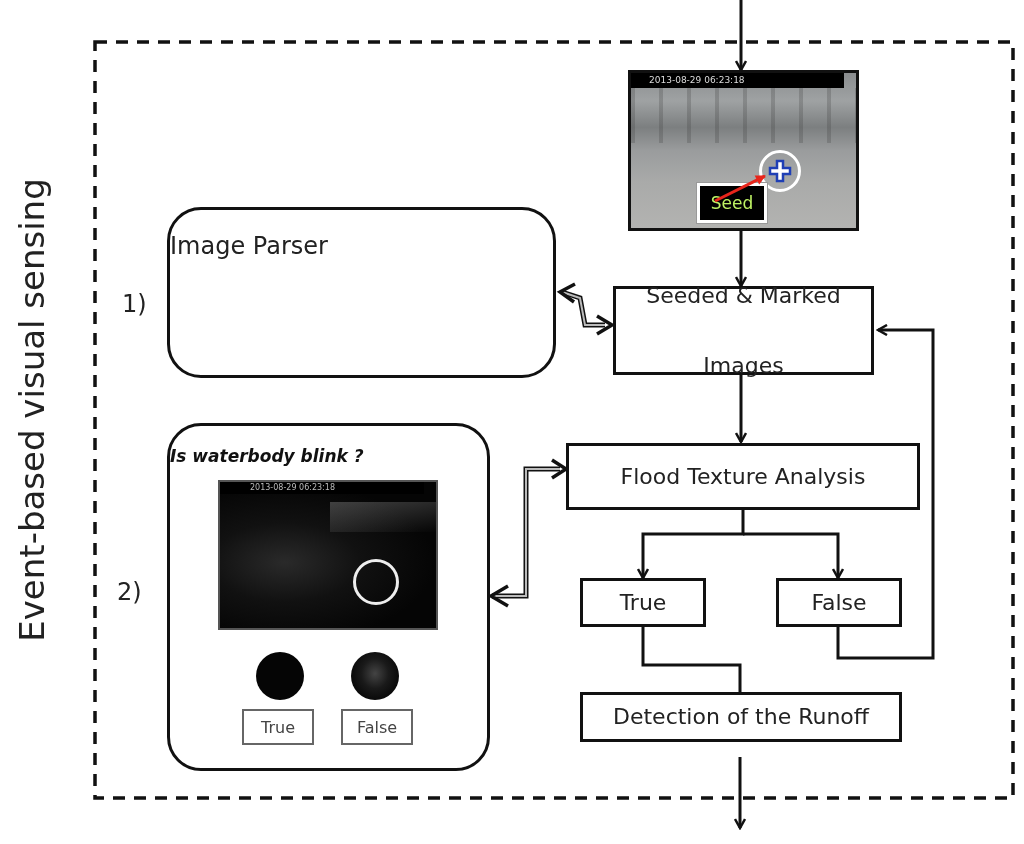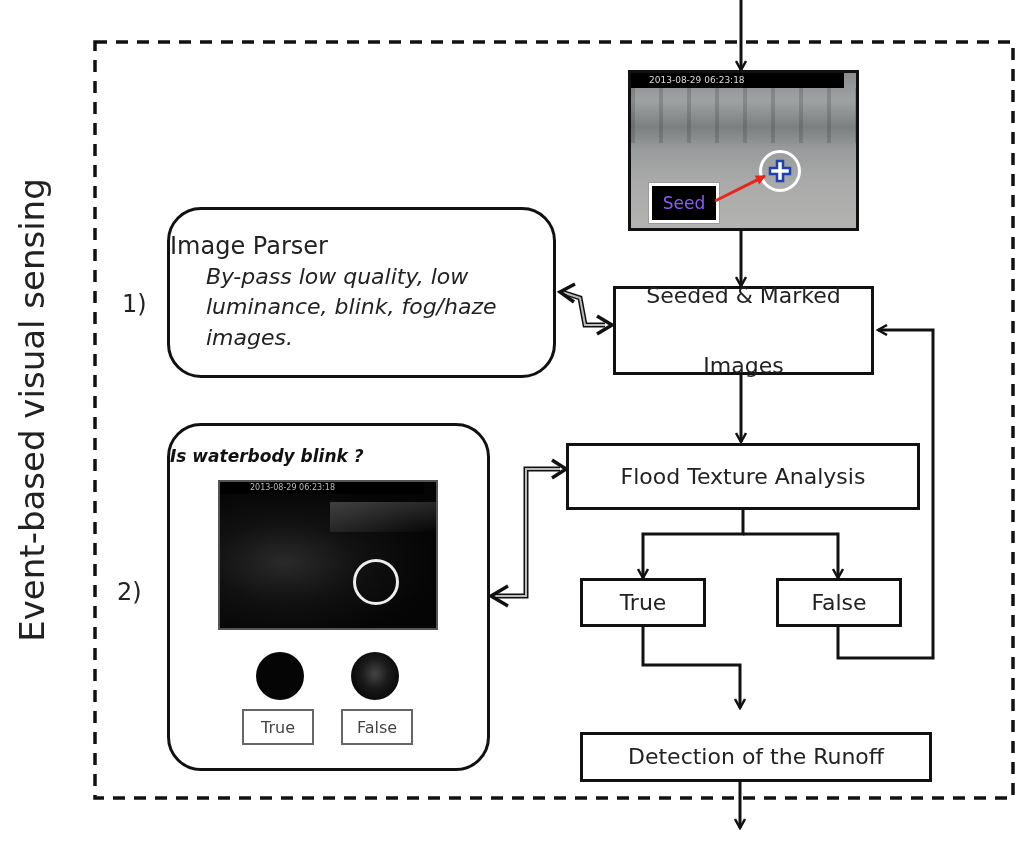--- a/index.html
+++ b/index.html
@@ -8,21 +8,21 @@
   svg.lines { position:absolute; left:0; top:0; width:1024px; height:844px; }
   .box { position:absolute; background:#fff; border:3px solid #111; box-sizing:border-box; display:flex; align-items:center; justify-content:center; text-align:center; font-size:22px; line-height:1.35; color:#222;gap:40px; }
   .rbox { position:absolute; background:#fff; border:3px solid #111; border-radius:34px; box-sizing:border-box; }
   .vlabel { position:absolute; left:2px; top:170px; width:60px; height:480px; }
   .vlabel span { position:absolute; left:50%; top:50%; transform:translate(-50%,-50%) rotate(-90deg); white-space:nowrap; font-size:34px; color:#222; }
   .step { position:absolute; font-size:24px; color:#222; }
   .cam { position:absolute; border:3px solid #111; box-sizing:border-box; overflow:hidden; }
   .cam-top { background:linear-gradient(180deg,#8a8d8f 0%,#9fa2a3 18%,#7c7f80 35%,#9a9c9d 50%,#a9aaa9 70%,#b3b3b1 100%); }
   .tsbar { position:absolute; left:0; top:0; right:12px; height:15px; background:#000; color:#ddd; font-size:9px; line-height:15px; padding-left:18px; white-space:nowrap; }
   .cam-dark { background:radial-gradient(ellipse at 30% 55%, #2a2a2a 0%, #111 35%, #050505 70%); }
-  .seed-tag { position:absolute; background:#000; color:#8b5cf6; font-size:17px; border:3px solid #fff; box-shadow:0 0 0 1px #999; display:flex; align-items:center; justify-content:center; }
+  .seed-tag { position:absolute; background:#000; color:#bef264; font-size:17px; border:3px solid #fff; box-shadow:0 0 0 1px #999; display:flex; align-items:center; justify-content:center;margin-left:48px; }
   .small-box { position:absolute; border:2px solid #666; background:#fff; box-sizing:border-box; display:flex; align-items:center; justify-content:center; font-size:16px; color:#444; }
   .circle { position:absolute; border-radius:50%; }
 </style>
 </head>
 <body>
 
 <svg class="lines" viewBox="0 0 1024 844">
   <defs>
     <marker id="ah" viewBox="0 0 12 12" refX="10" refY="6" markerWidth="12" markerHeight="12" orient="auto" markerUnits="userSpaceOnUse">
       <path d="M1,1 L10,6 L1,11" fill="none" stroke="#111" stroke-width="2.5"></path>
@@ -89,21 +89,20 @@
     </svg>
   </div>
   <div class="seed-tag" style="left:18px; top:110px; width:64px; height:34px;">Seed</div>
   <svg class="abs" style="left:0; top:0;" width="231" height="161">
     <line x1="84" y1="128" x2="134" y2="103" stroke="#e8251b" stroke-width="3" marker-end="url(#ahr)"></line>
   </svg>
 </div>
 
 <div class="rbox" style="left:167px; top:207px; width:389px; height:171px;">
   <div style="font-size:24px; margin-top:22px;">Image Parser</div>
-  <div style="font-size:22px; font-style:italic; line-height:1.38; padding:2px 36px 0;">By-pass low quality,  low luminance, blink, fog/haze images.</div>
 </div>
 
 <div class="box" style="left:613px; top:286px; width:261px; height:89px; flex-direction:column;">
   <div>Seeded &amp; Marked</div>
   <div>Images</div>
 </div>
 
 <div class="rbox" style="left:167px; top:423px; width:323px; height:348px;">
   <div style="font-size:17px; font-weight:bold; font-style:italic; margin-top:20px; color:#111;">Is waterbody blink ?</div>
 </div>
@@ -115,13 +114,13 @@
 <div class="circle" style="left:256px; top:652px; width:48px; height:48px; background:#050505;"></div>
 <div class="circle" style="left:351px; top:652px; width:48px; height:48px; background:radial-gradient(ellipse at 50% 45%, #444 0%, #1a1a1a 40%, #050505 80%);"></div>
 <div class="small-box" style="left:242px; top:709px; width:72px; height:36px;">True</div>
 <div class="small-box" style="left:341px; top:709px; width:72px; height:36px;">False</div>
 
 <div class="box" style="left:566px; top:443px; width:354px; height:67px;">Flood Texture Analysis</div>
 
 <div class="box" style="left:580px; top:578px; width:126px; height:49px;">True</div>
 <div class="box" style="left:776px; top:578px; width:126px; height:49px;">False</div>
 
-<div class="box" style="left:580px; top:732px; width:352px; height:50px;">Detection of the Runoff</div>
+<div class="box" style="left:580px; top:692px; width:322px; height:50px;">Detection of the Runoff</div>
 
 </body></html>

